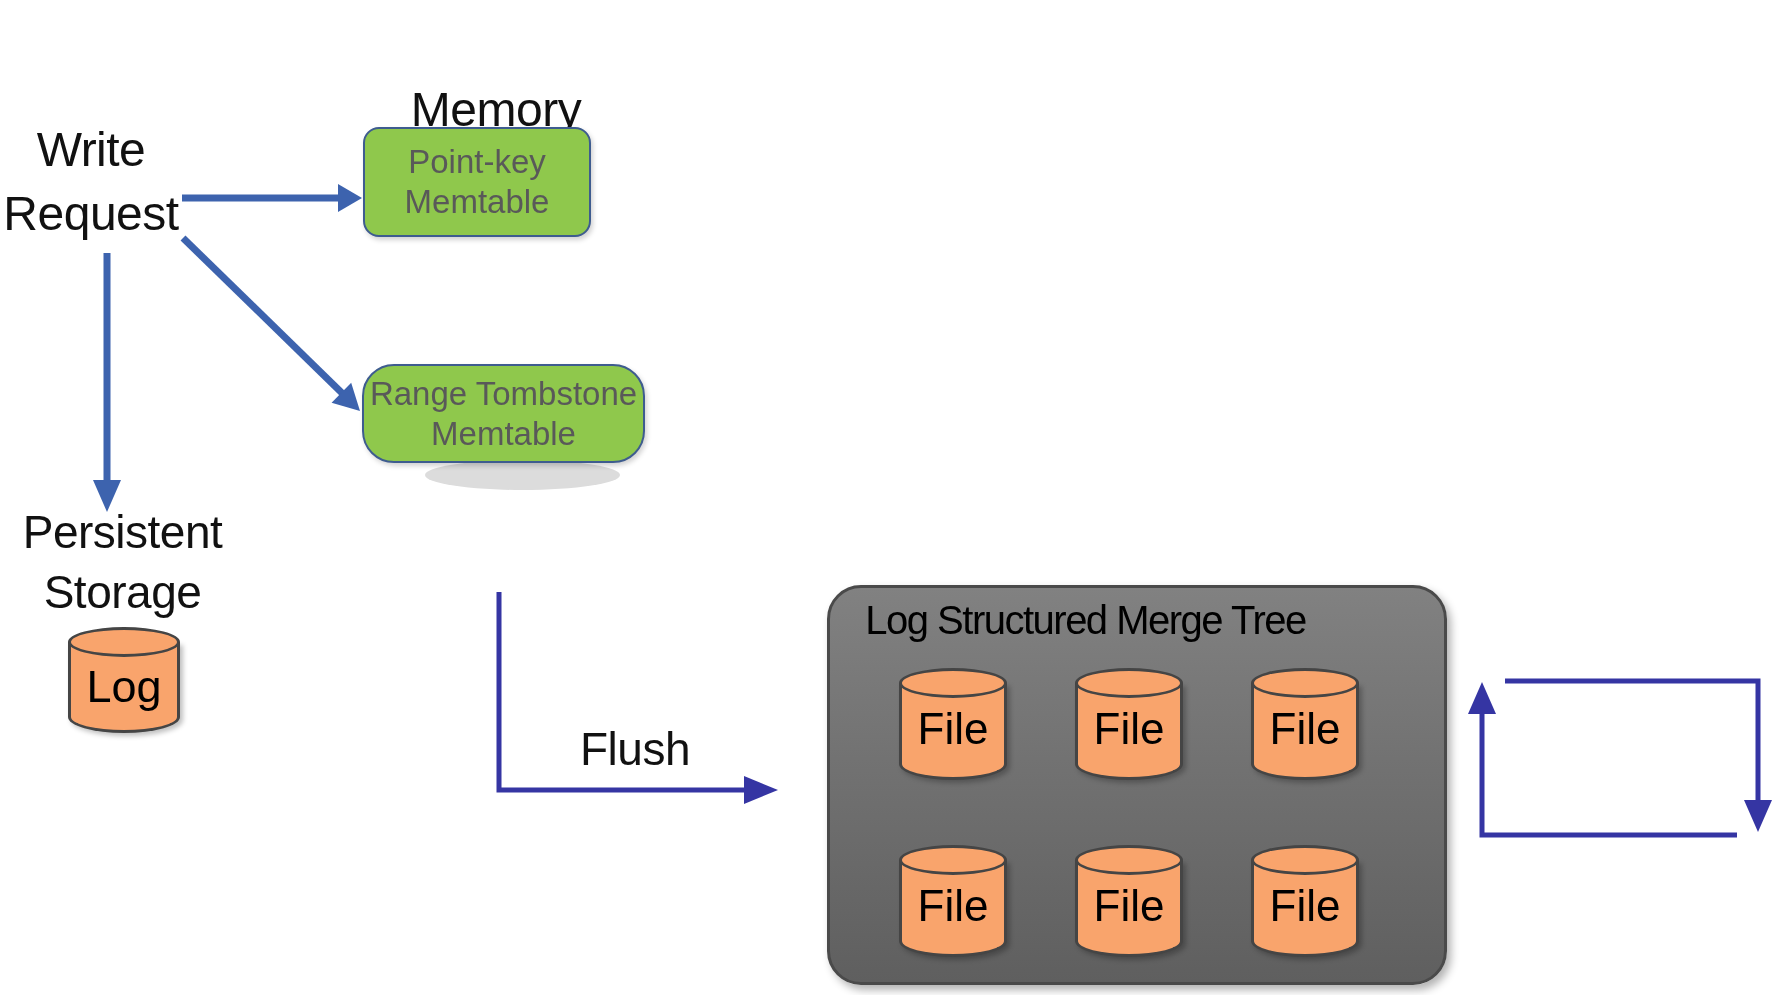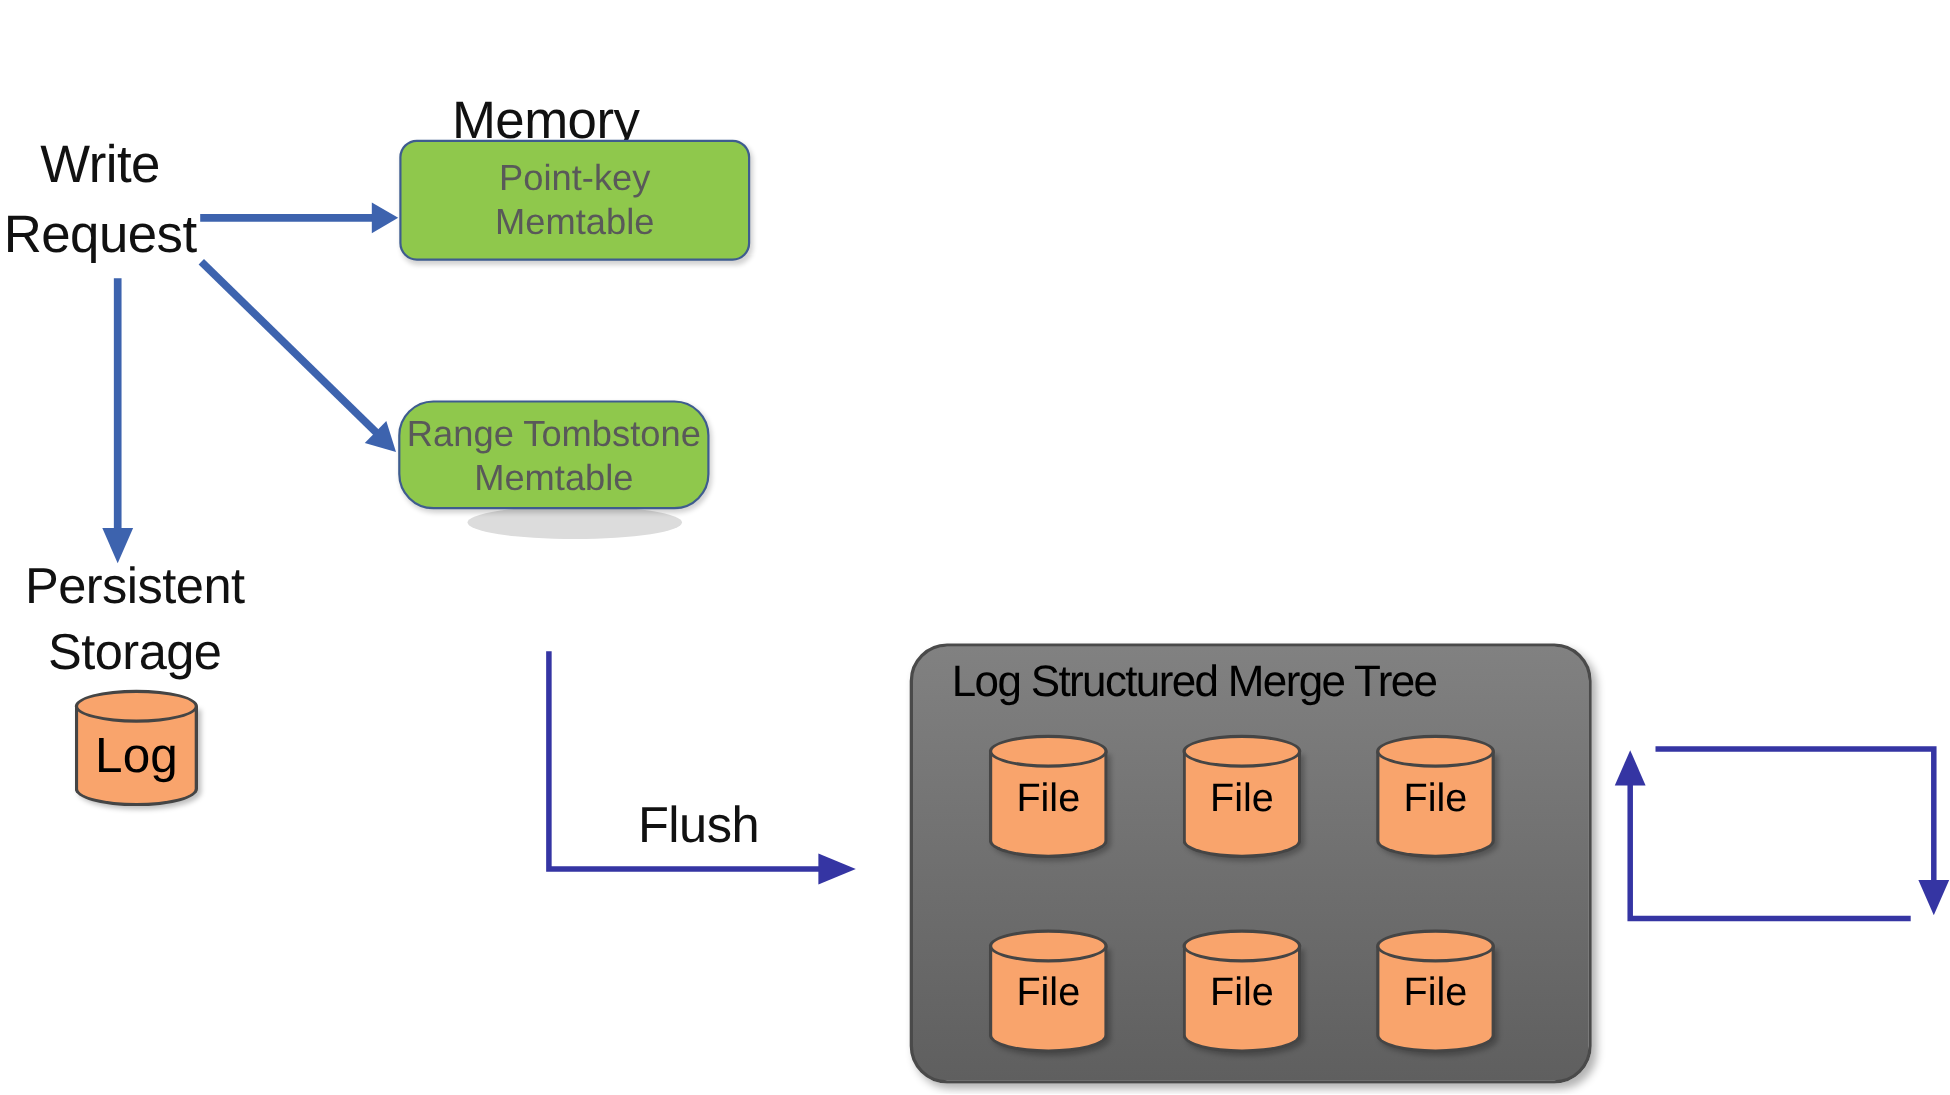--- a/index.html
+++ b/index.html
@@ -34,21 +34,21 @@
     position:absolute;
     background:var(--memtable_fill);
     border:2px solid var(--memtable_border);
     border-radius:16px;
     box-shadow:2px 3px 5px rgba(0,0,0,0.18);
     display:flex;flex-direction:column;align-items:center;justify-content:center;
     color:var(--memtable_text);
     font-size:33px;line-height:40px;text-align:center;
     box-sizing:border-box;z-index:2;
   }
-  .memtable-1{left:363px;top:127px;width:319px;height:110px;}
+  .memtable-1{left:363px;top:127px;width:228px;height:110px;}
   .memtable-2{left:362px;top:364px;width:283px;height:99px;border-radius:32px;}
   .memtable-shadow{
     position:absolute;left:425px;top:460px;width:195px;height:30px;
     background:#dcdcdc;border-radius:50%;z-index:1;
   }
 
   .lsm-box{
     position:absolute;left:827px;top:585px;width:620px;height:400px;
     background:linear-gradient(180deg,var(--lsm_fill_top) 0%,#6e6e6e 55%,var(--lsm_fill_bottom) 100%);
     border:3px solid var(--lsm_border);
@@ -76,21 +76,21 @@
     border-top:none;
     border-radius:0 0 50% 50% / 0 0 16px 16px;
     box-sizing:border-box;z-index:1;
     box-shadow:3px 3px 5px rgba(0,0,0,0.25);
   }
   .cyl .cyl-label{
     position:absolute;left:0;right:0;z-index:3;
     text-align:center;color:#000;
   }
   .cyl-file{width:108px;height:112px;}
-  .cyl-file .cyl-label{top:36px;font-size:36px;}
+  .cyl-file .cyl-label{top:36px;font-size:44px;}
   .file-a1{left:899px;top:668px;}
   .file-a2{left:1075px;top:668px;}
   .file-a3{left:1251px;top:668px;}
   .file-b1{left:899px;top:845px;}
   .file-b2{left:1075px;top:845px;}
   .file-b3{left:1251px;top:845px;}
   .cyl-log{left:68px;top:627px;width:112px;height:106px;z-index:2;}
   .cyl-log .cyl-label{top:34px;font-size:45px;}
 
   svg.arrows{position:absolute;left:0;top:0;width:1773px;height:995px;z-index:4;pointer-events:none;}

